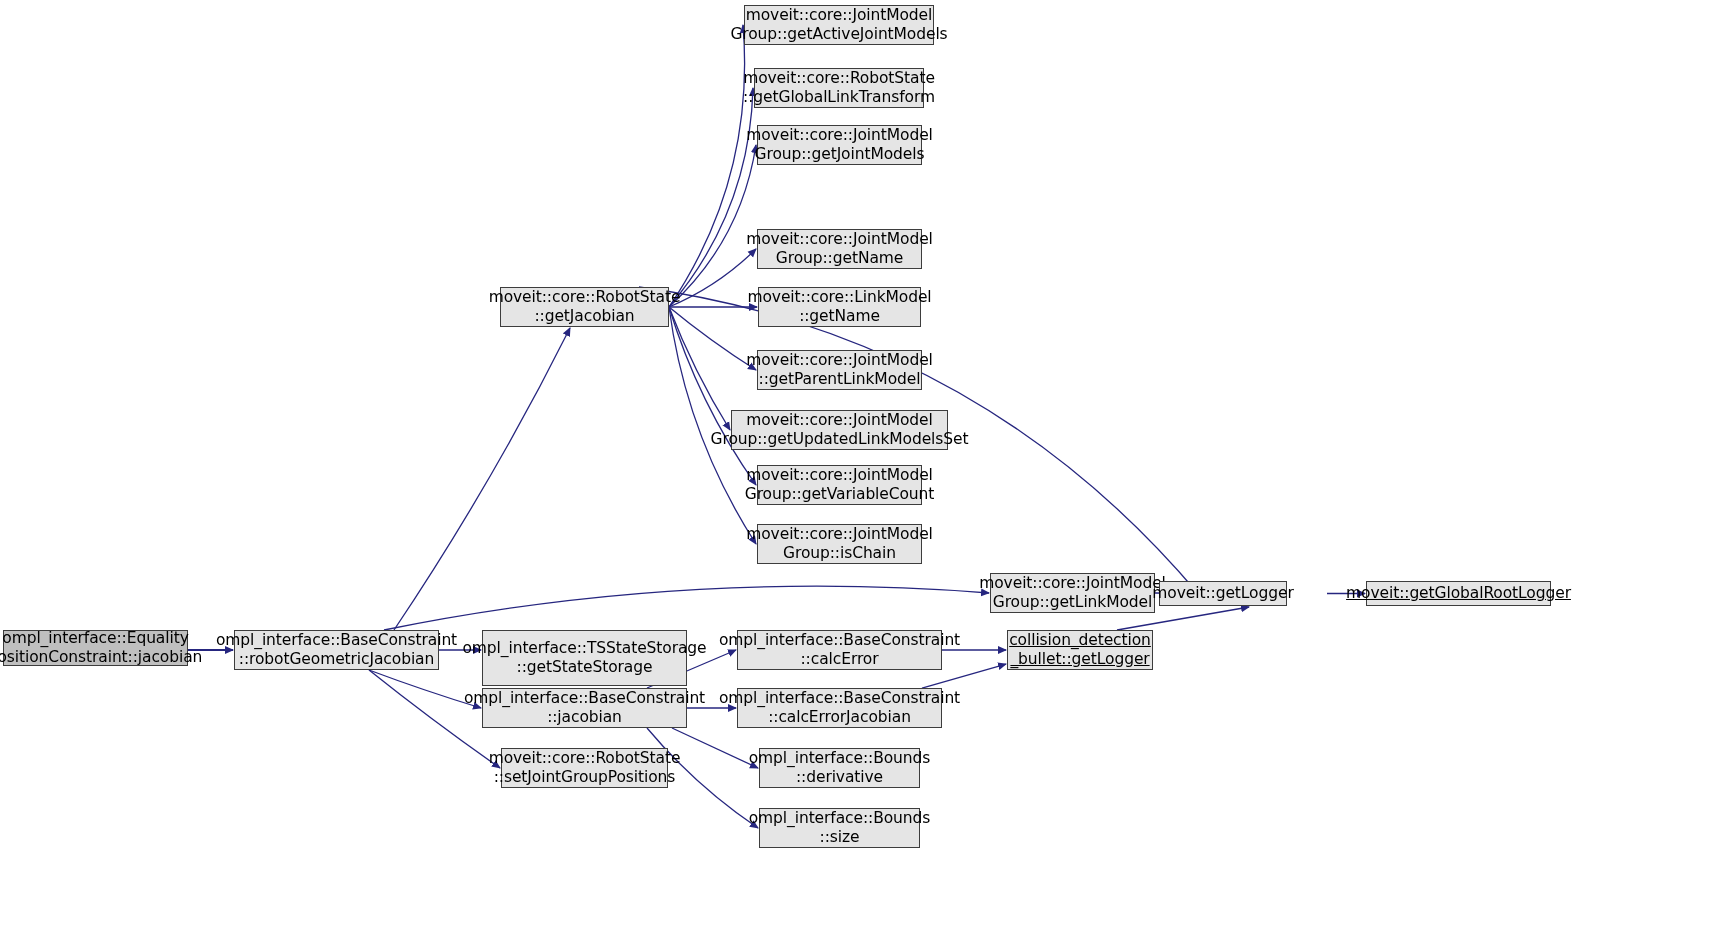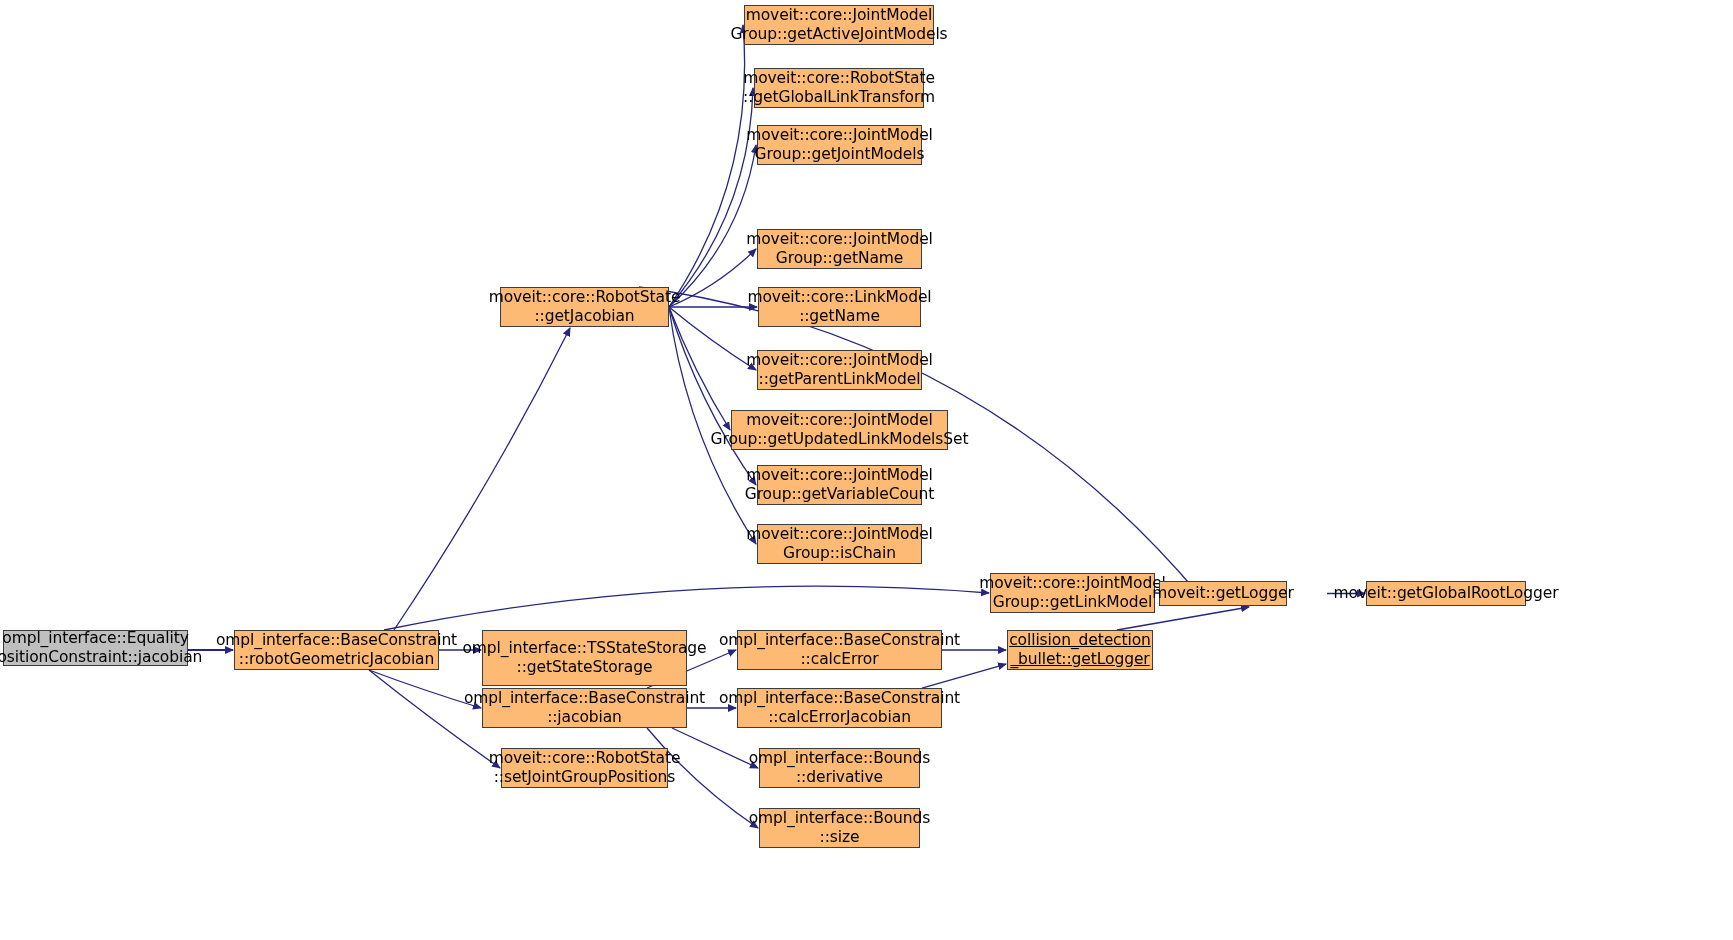--- a/index.html
+++ b/index.html
@@ -1,19 +1,19 @@
 <!DOCTYPE html>
 <html><head>
 <meta charset="utf-8">
 <style>
   html,body{margin:0;padding:0;background:#ffffff;}
   body{font-family:"DejaVu Sans","Liberation Sans",sans-serif;}
   #canvas{position:relative;width:1733px;height:940px;background:#ffffff;overflow:hidden;}
   #edges{position:absolute;left:0;top:0;width:1733px;height:940px;}
-  .node{position:absolute;box-sizing:border-box;border:1px solid #3d3d3d;background:#fdba74;
+  .node{position:absolute;box-sizing:border-box;border:1px solid #3d3d3d;background:#e5e5e5;
         display:flex;align-items:center;justify-content:center;text-align:center;
         font-size:15.5px;line-height:1.22;color:#000000;letter-spacing:-0.1px;}
   .node.root{background:#bfbfbf;border-color:#3d3d3d;}
   .node span{display:block;padding:0 4px;white-space:pre-line;}
 </style>
 </head>
 <body>
 
 <div id="canvas">
   <svg id="edges" xmlns="http://www.w3.org/2000/svg">
@@ -97,21 +97,21 @@
         <span>moveit::core::JointModel
 Group::isChain</span>
       </div>
       <div class="node" style="left: 990px; top: 573px; width: 165px; height: 40px;">
         <span>moveit::core::JointModel
 Group::getLinkModel</span>
       </div>
       <div class="node" style="left: 1159px; top: 581px; width: 128px; height: 25px;">
         <span>moveit::getLogger</span>
       </div>
-      <div class="node" style="left: 1366px; top: 581px; width: 160px; height: 25px;">
+      <div class="node" style="left: 1366px; top: 581px; width: 185px; height: 25px; text-decoration: underline;">
         <span>moveit::getGlobalRootLogger</span>
       </div>
       <div class="node" style="left: 482px; top: 630px; width: 205px; height: 56px;">
         <span>ompl_interface::TSStateStorage
 ::getStateStorage</span>
       </div>
       <div class="node" style="left: 737px; top: 630px; width: 205px; height: 40px;">
         <span>ompl_interface::BaseConstraint
 ::calcError</span>
       </div>

